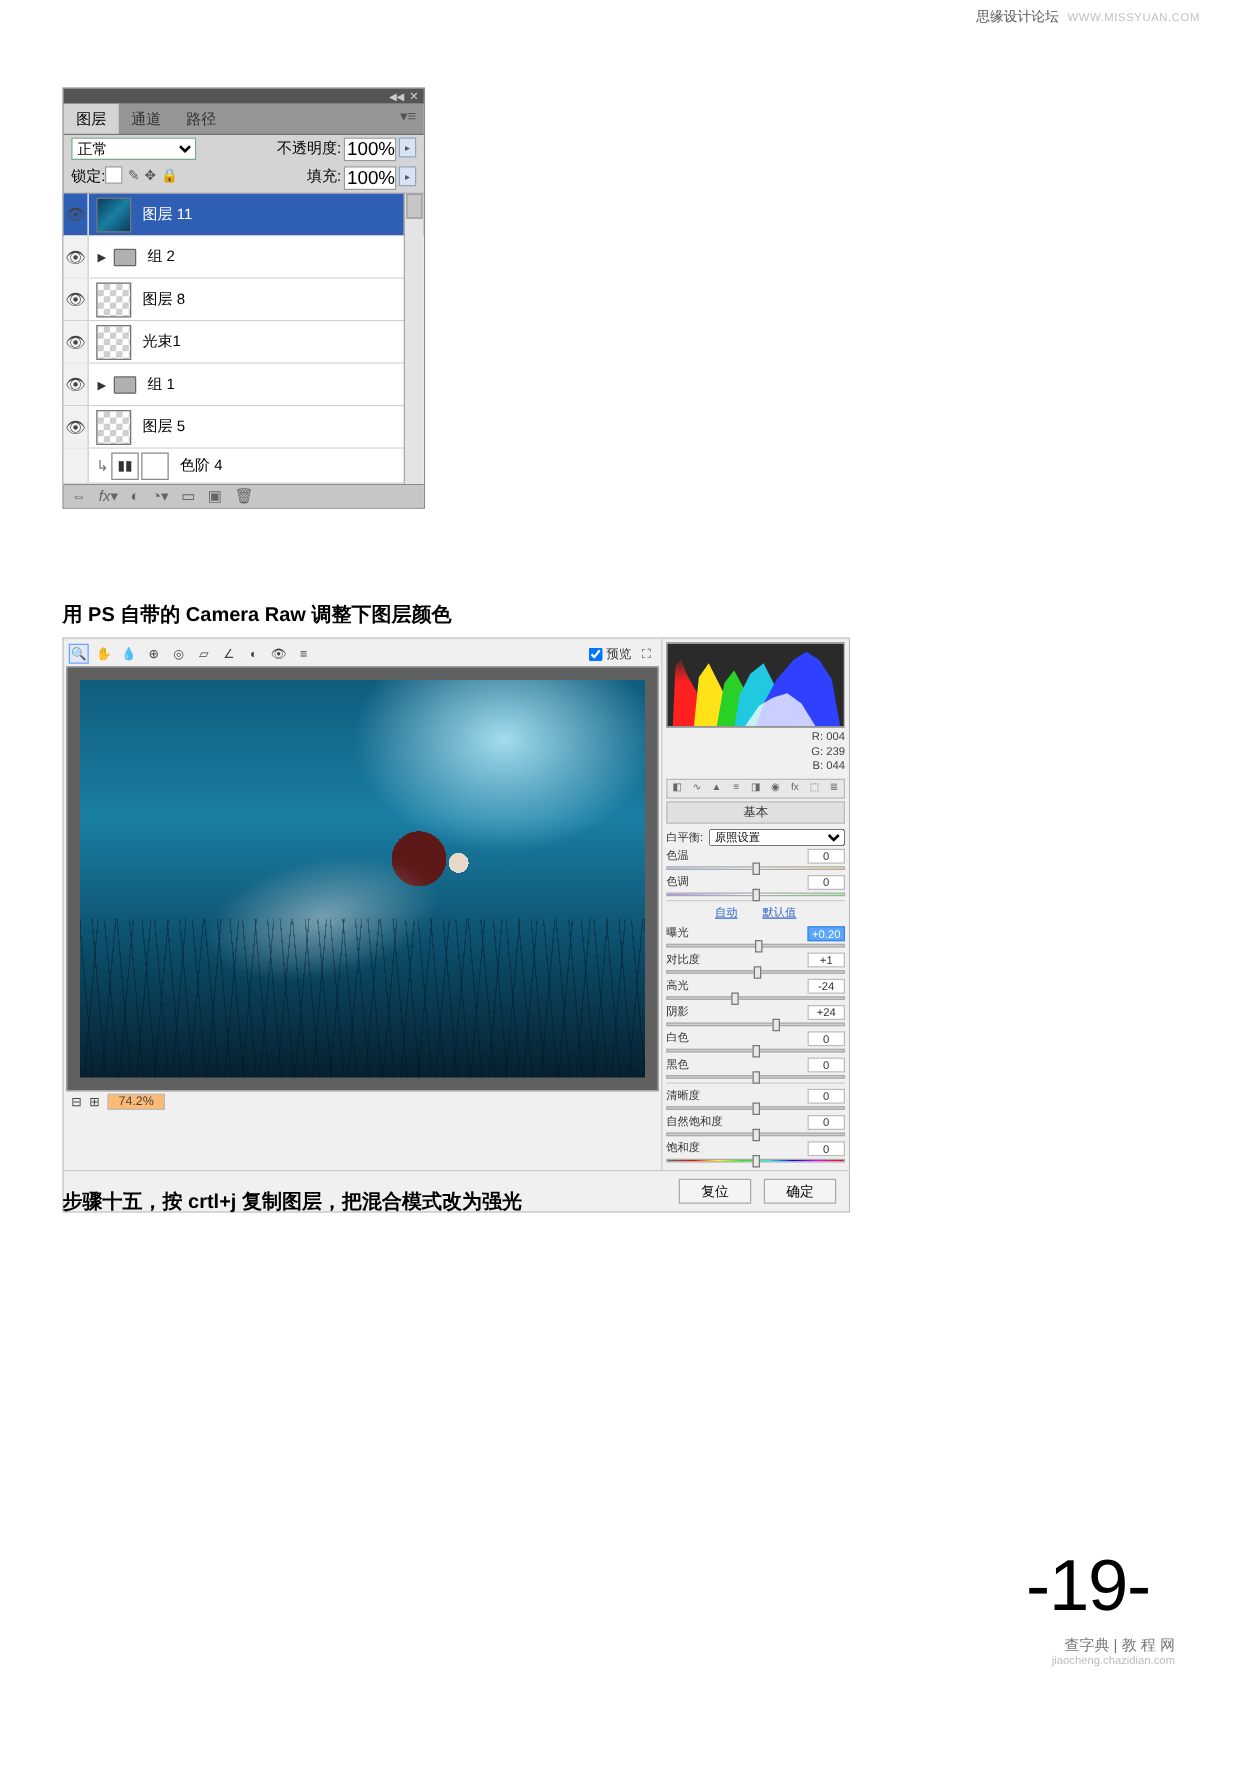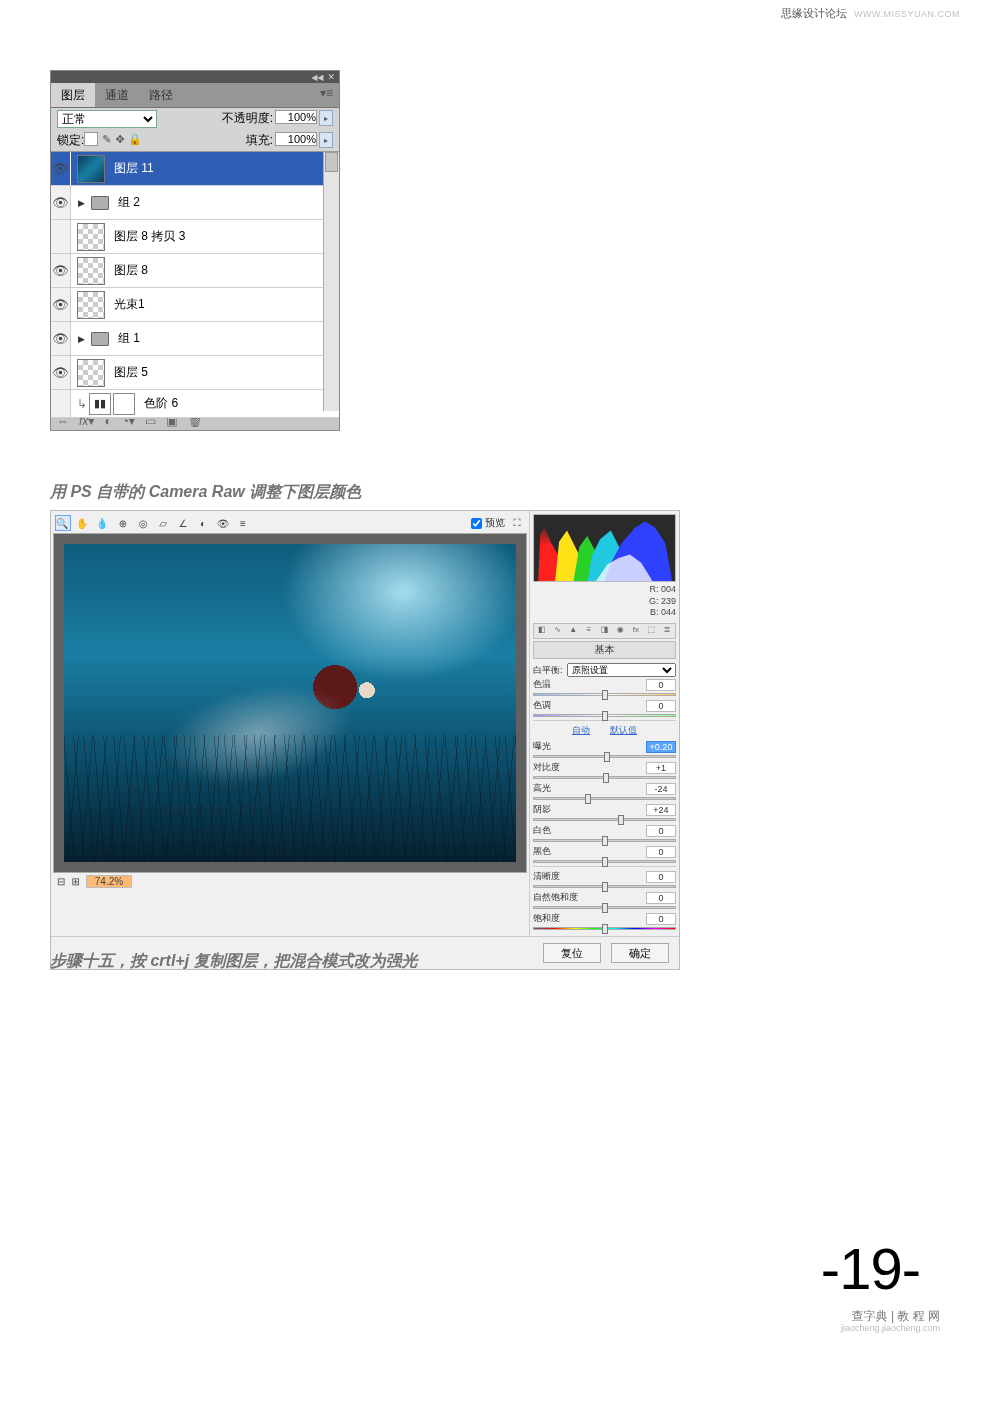--- a/index.html
+++ b/index.html
@@ -67,21 +67,21 @@
   }
   select.blend-sel {
     width: 100px;
     font-size: 12px;
     background: #fff;
     border: 1px solid #7a8;
   }
   .opacity-lbl { margin-left: auto; font-size: 12px; }
   .opacity-field {
     width: 42px;
-    font-size: 11px;
+    font-size: 15px;
     text-align: right;
     border: 1px solid #999;
     background: #fff;
     margin-left: 2px;
   }
   .arrow-btn {
     width: 14px; height: 16px;
     border: 1px solid #8fa5c2;
     background: #d8e4f2;
     margin-left: 2px;
@@ -166,24 +166,23 @@
     color:#666;
     justify-content:flex-start;
     align-items:center;
   }
   
   
   .para {
     position:absolute;
     left:50px;
     font-size:16px;
-    color:#737373;
+    color:#000000;
     font-weight:bold;
     font-family: "SimHei","Microsoft YaHei",sans-serif;
-    font-style: italic;
   }
   .para1 { top: 482px; }
   .para2 { top: 951px; }
   
   
   .craw {
     position:absolute;
     top: 510px;
     left: 50px;
     width: 630px;
@@ -387,25 +386,20 @@
       <div class="thumb-sq thumb-img"></div>
       <span class="layer-name">图层 11</span>
     </div>
     <div class="layer-item">
       <div class="vis-eye">👁</div>
       <span class="row-arrow">▶</span>
       <div class="folder-icn"></div>
       <span class="layer-name">组 2</span>
     </div>
     <div class="layer-item">
-      <div class="vis-eye off">👁</div>
-      <div class="thumb-sq thumb-checker"></div>
-      <span class="layer-name">图层 8 拷贝 3</span>
-    </div>
-    <div class="layer-item">
       <div class="vis-eye">👁</div>
       <div class="thumb-sq thumb-checker"></div>
       <span class="layer-name">图层 8</span>
     </div>
     <div class="layer-item">
       <div class="vis-eye">👁</div>
       <div class="thumb-sq thumb-checker"></div>
       <span class="layer-name">光束1</span>
     </div>
     <div class="layer-item">
@@ -419,21 +413,21 @@
       <div class="thumb-sq thumb-checker"></div>
       <span class="layer-name">图层 5</span>
     </div>
     <div class="layer-item adj-row">
       <div class="vis-eye"></div>
       <div class="adj-icons">
         <span style="color:#777;">↳</span>
         <div class="mini">▮▮</div>
         <div class="mini" style="background:#fff;"></div>
       </div>
-      <span class="layer-name">色阶 6</span>
+      <span class="layer-name">色阶 4</span>
     </div>
   </div>
   <div class="panel-bottom">
     <span>⇔</span>
     <span><i>fx</i>▾</span>
     <span>◐</span>
     <span>◔▾</span>
     <span>▭</span>
     <span>▣</span>
     <span>🗑</span>
@@ -616,14 +610,14 @@
   </div>
 </div>
 
 <div class="para para2">步骤十五，按 crtl+j 复制图层，把混合模式改为强光</div>
 
 <div class="page-number">
   <span class="dash">-</span><span>19</span><span class="dash">-</span>
 </div>
 <div class="footer-mark">
   <div>查字典 | 教 程 网</div>
-  <div class="sub">jiaocheng.jiaocheng.com</div>
+  <div class="sub">jiaocheng.chazidian.com</div>
 </div>
 
 </body></html>

